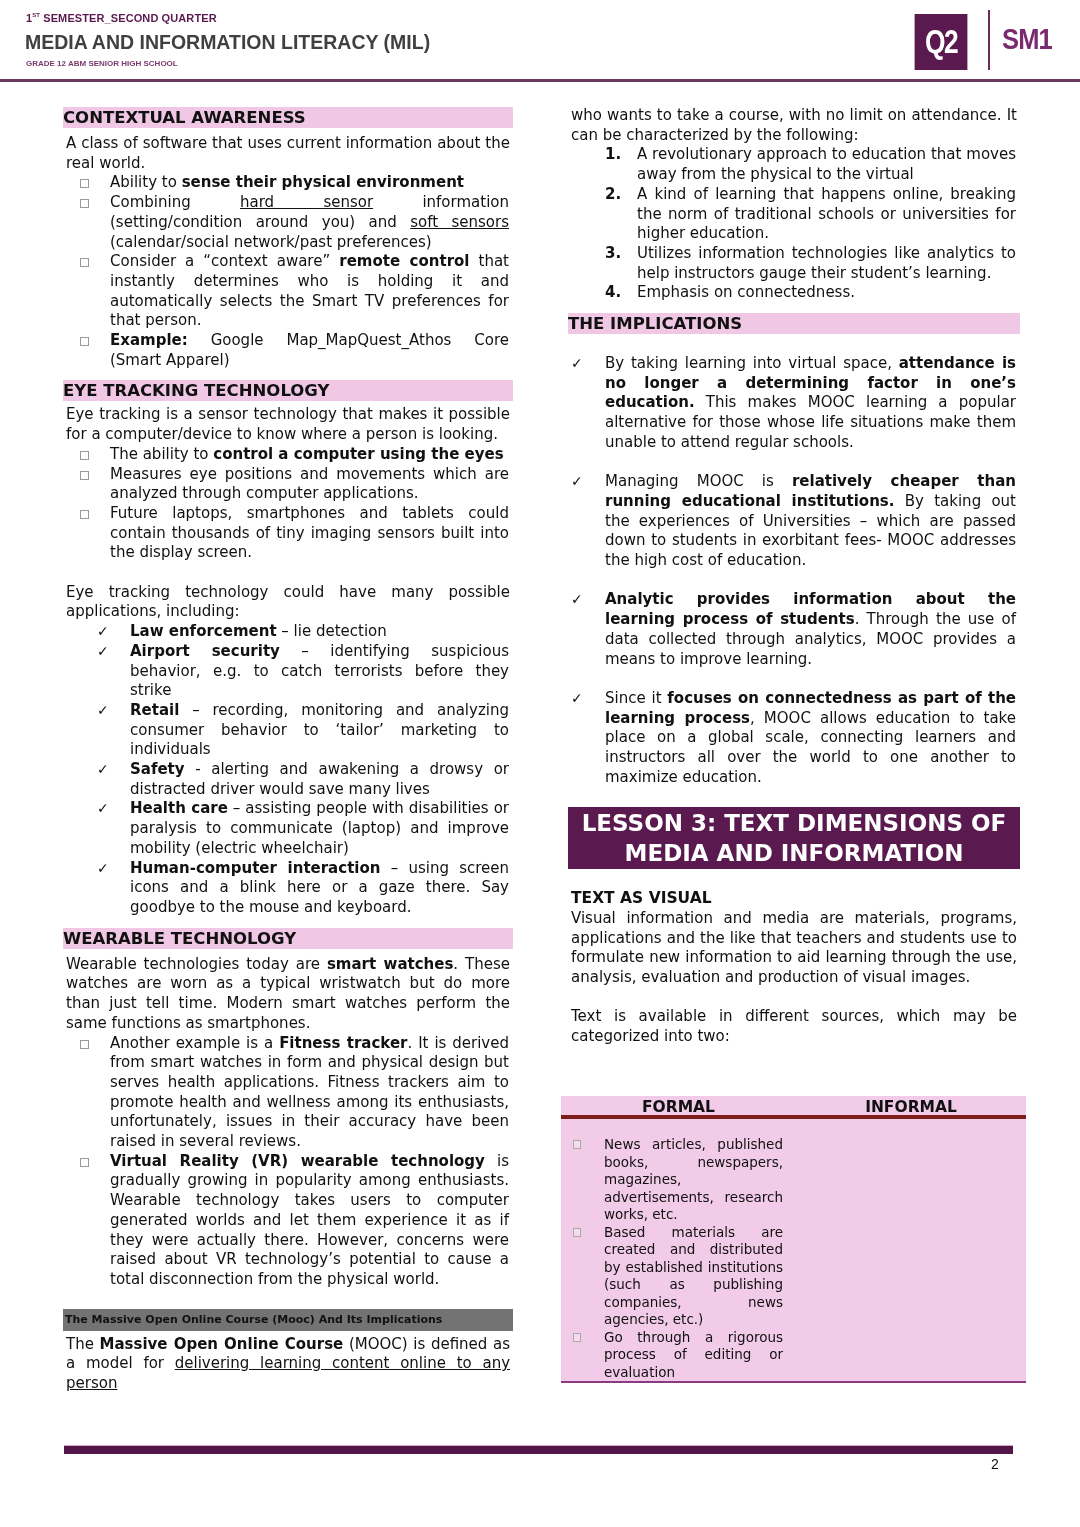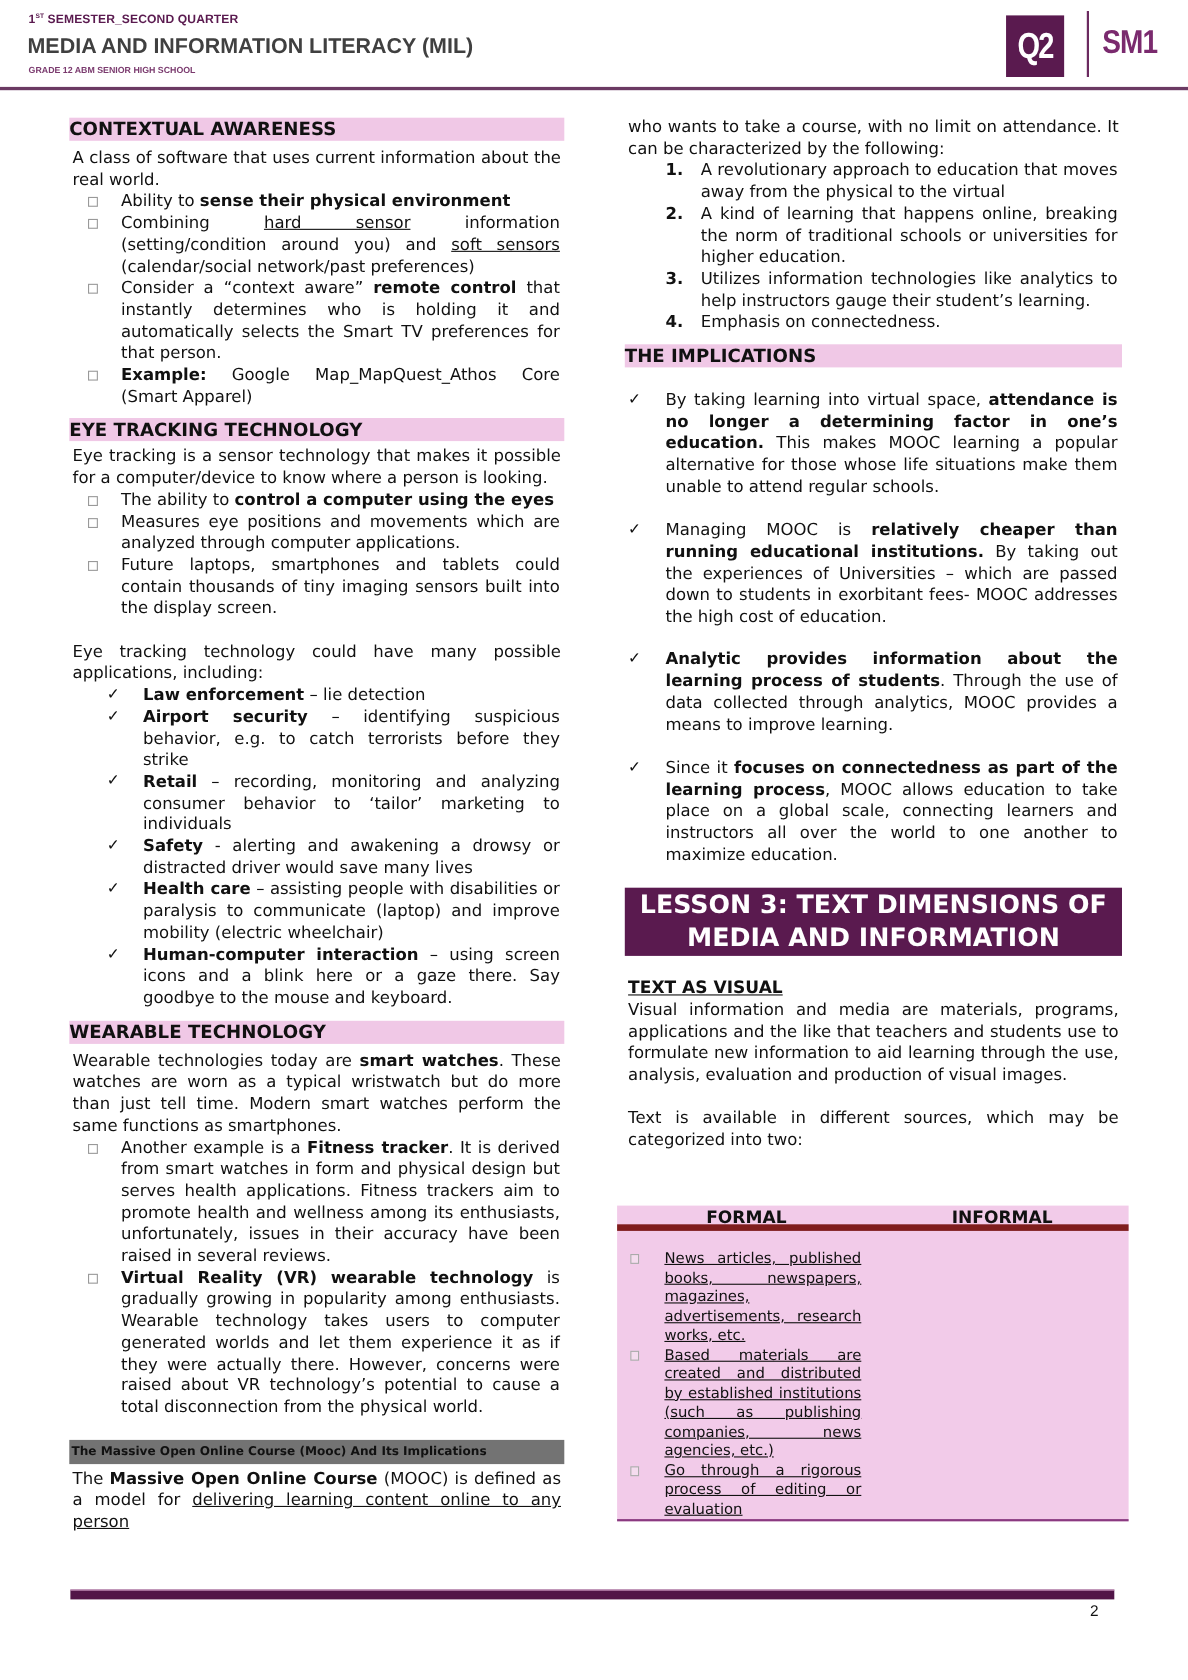--- a/index.html
+++ b/index.html
@@ -34,31 +34,31 @@
   .ol { list-style: none; }
   .ol li { position: relative; padding-left: 69px; padding-right: 4px; text-align: justify; }
   .ol li .num { position: absolute; left: 37px; top: 0; font-weight: bold; }
   .impl li { position: relative; padding-left: 37px; padding-right: 4px; text-align: justify; margin-bottom: 19.7px; }
   .impl li .ck { position: absolute; left: 3px; top: 0; font-size: 14px; }
   b { font-weight: bold; }
   u { text-decoration: underline; }
   .gap { height: 19.7px; }
 
   .lesson { background: #5a1a4f; color: #fff; text-align: center; font-weight: bold; font-size: 23px; line-height: 30px; padding: 1px 4px; margin-top: 0; }
-  .sub-head { font-weight: bold; text-decoration: underline; font-size: 15.5px; padding-left: 3px; }
+  .sub-head { font-weight: bold; font-size: 15.5px; padding-left: 3px; }
 
   
   .tbl { position: absolute; left: 561px; top: 1096px; width: 465px; height: 287px; background: #f2cbe9; border-bottom: 2px solid #8a3a80; }
-  .tbl-head { position: absolute; left: 0; top: 0; width: 465px; height: 23px; border-bottom: 6px solid #7f1d1d; }
+  .tbl-head { position: absolute; left: 0; top: 0; width: 465px; height: 23px; border-bottom: 4px solid #7f1d1d; }
   .tbl-h1 { position: absolute; left: 0; width: 235px; text-align: center; font-weight: bold; font-size: 15.5px; line-height: 22px; }
   .tbl-h2 { position: absolute; left: 235px; width: 230px; text-align: center; font-weight: bold; font-size: 15.5px; line-height: 22px; }
   .tbl-c1 { position: absolute; left: 0; top: 40px; width: 230px; font-size: 13.5px; line-height: 17.5px; }
   .tbl-c2 { position: absolute; left: 233px; top: 40px; width: 232px; font-size: 13.5px; line-height: 17.5px; }
   .tbl-c1 li, .tbl-c2 li { list-style: none; position: relative; padding-left: 43px; }
-  .tbl-c1 li { text-align: justify; padding-right: 8px; text-decoration: underline; }
+  .tbl-c1 li { text-align: justify; padding-right: 8px; }
   .tbl-c2 li { padding-left: 42px; padding-right: 10px; }
   .tbl li .mk { position: absolute; left: 12px; top: 4px; width: 8px; height: 9px; border: 1px solid #aaa; background: #f5dcef; }
   .tbl-c2 li .mk { left: 11px; }
 
   
   .foot-bar { position: absolute; left: 64px; top: 1445px; width: 949px; height: 9px; background: #521548; border-top: 1px solid #d9a8d0; }
   .page-num { position: absolute; left: 991px; top: 1456px; font-family: "Liberation Sans", sans-serif; font-size: 14px; color: #111; }
 </style>
 </head>
 <body>

